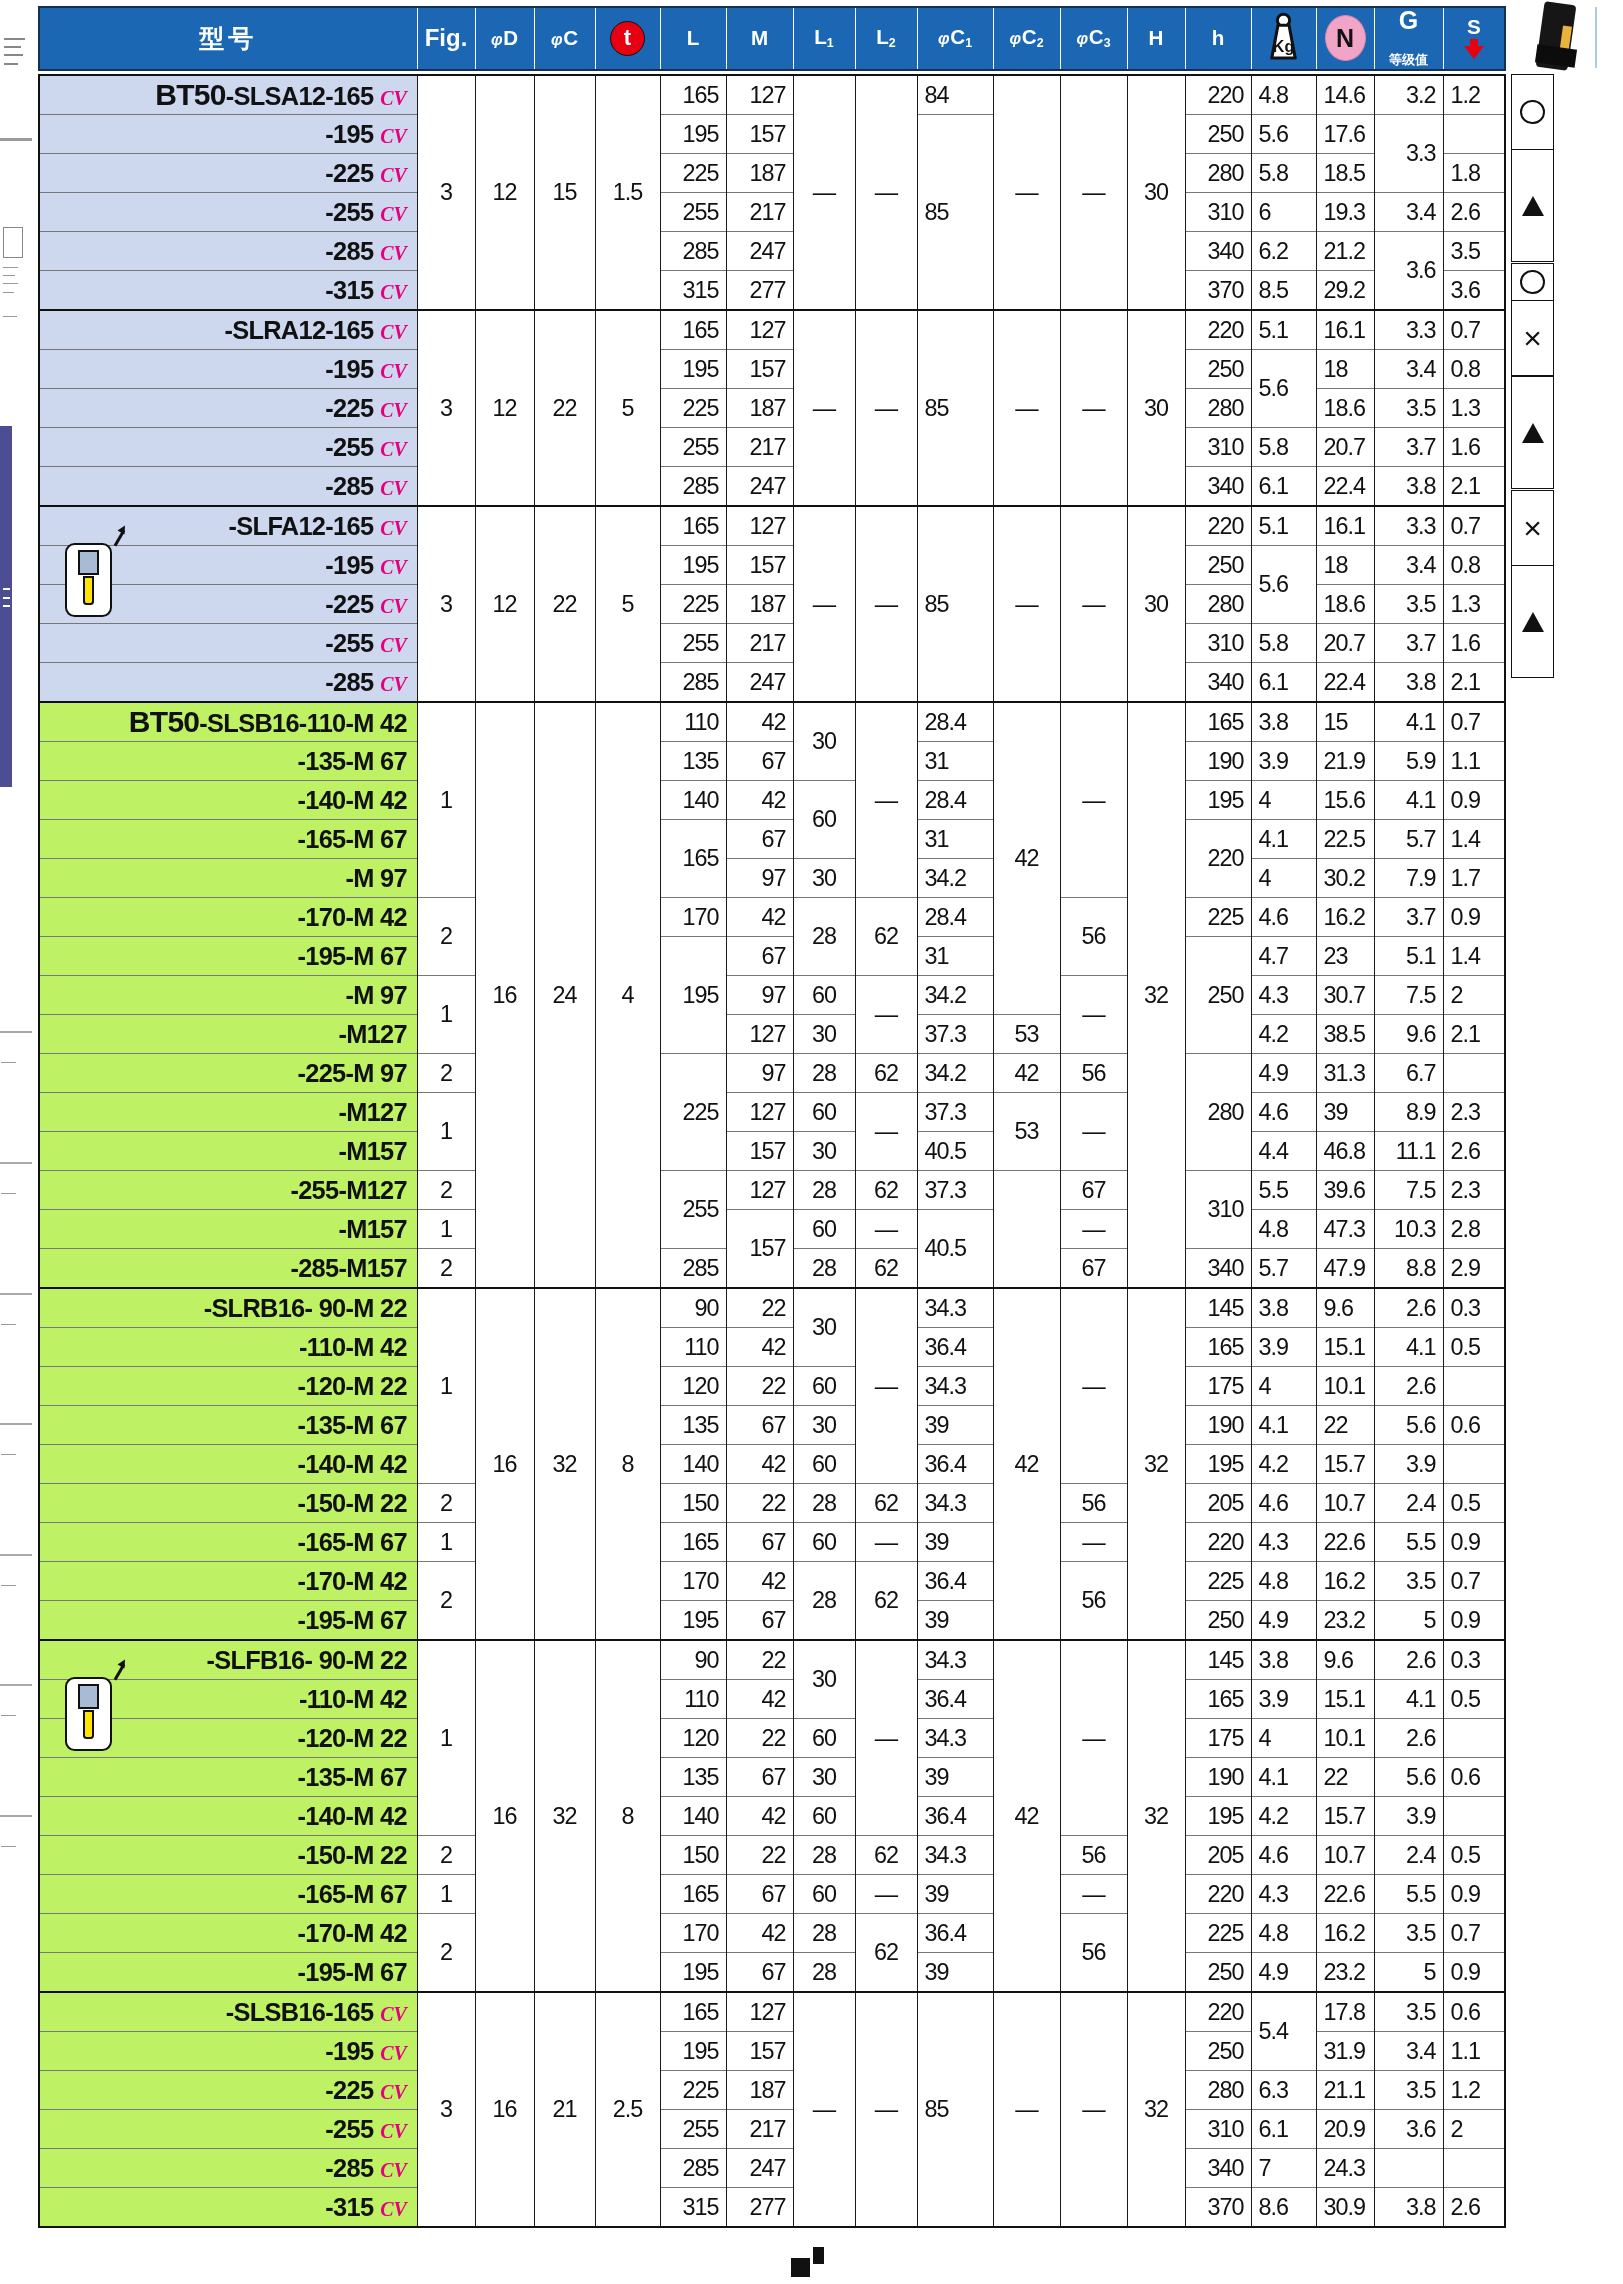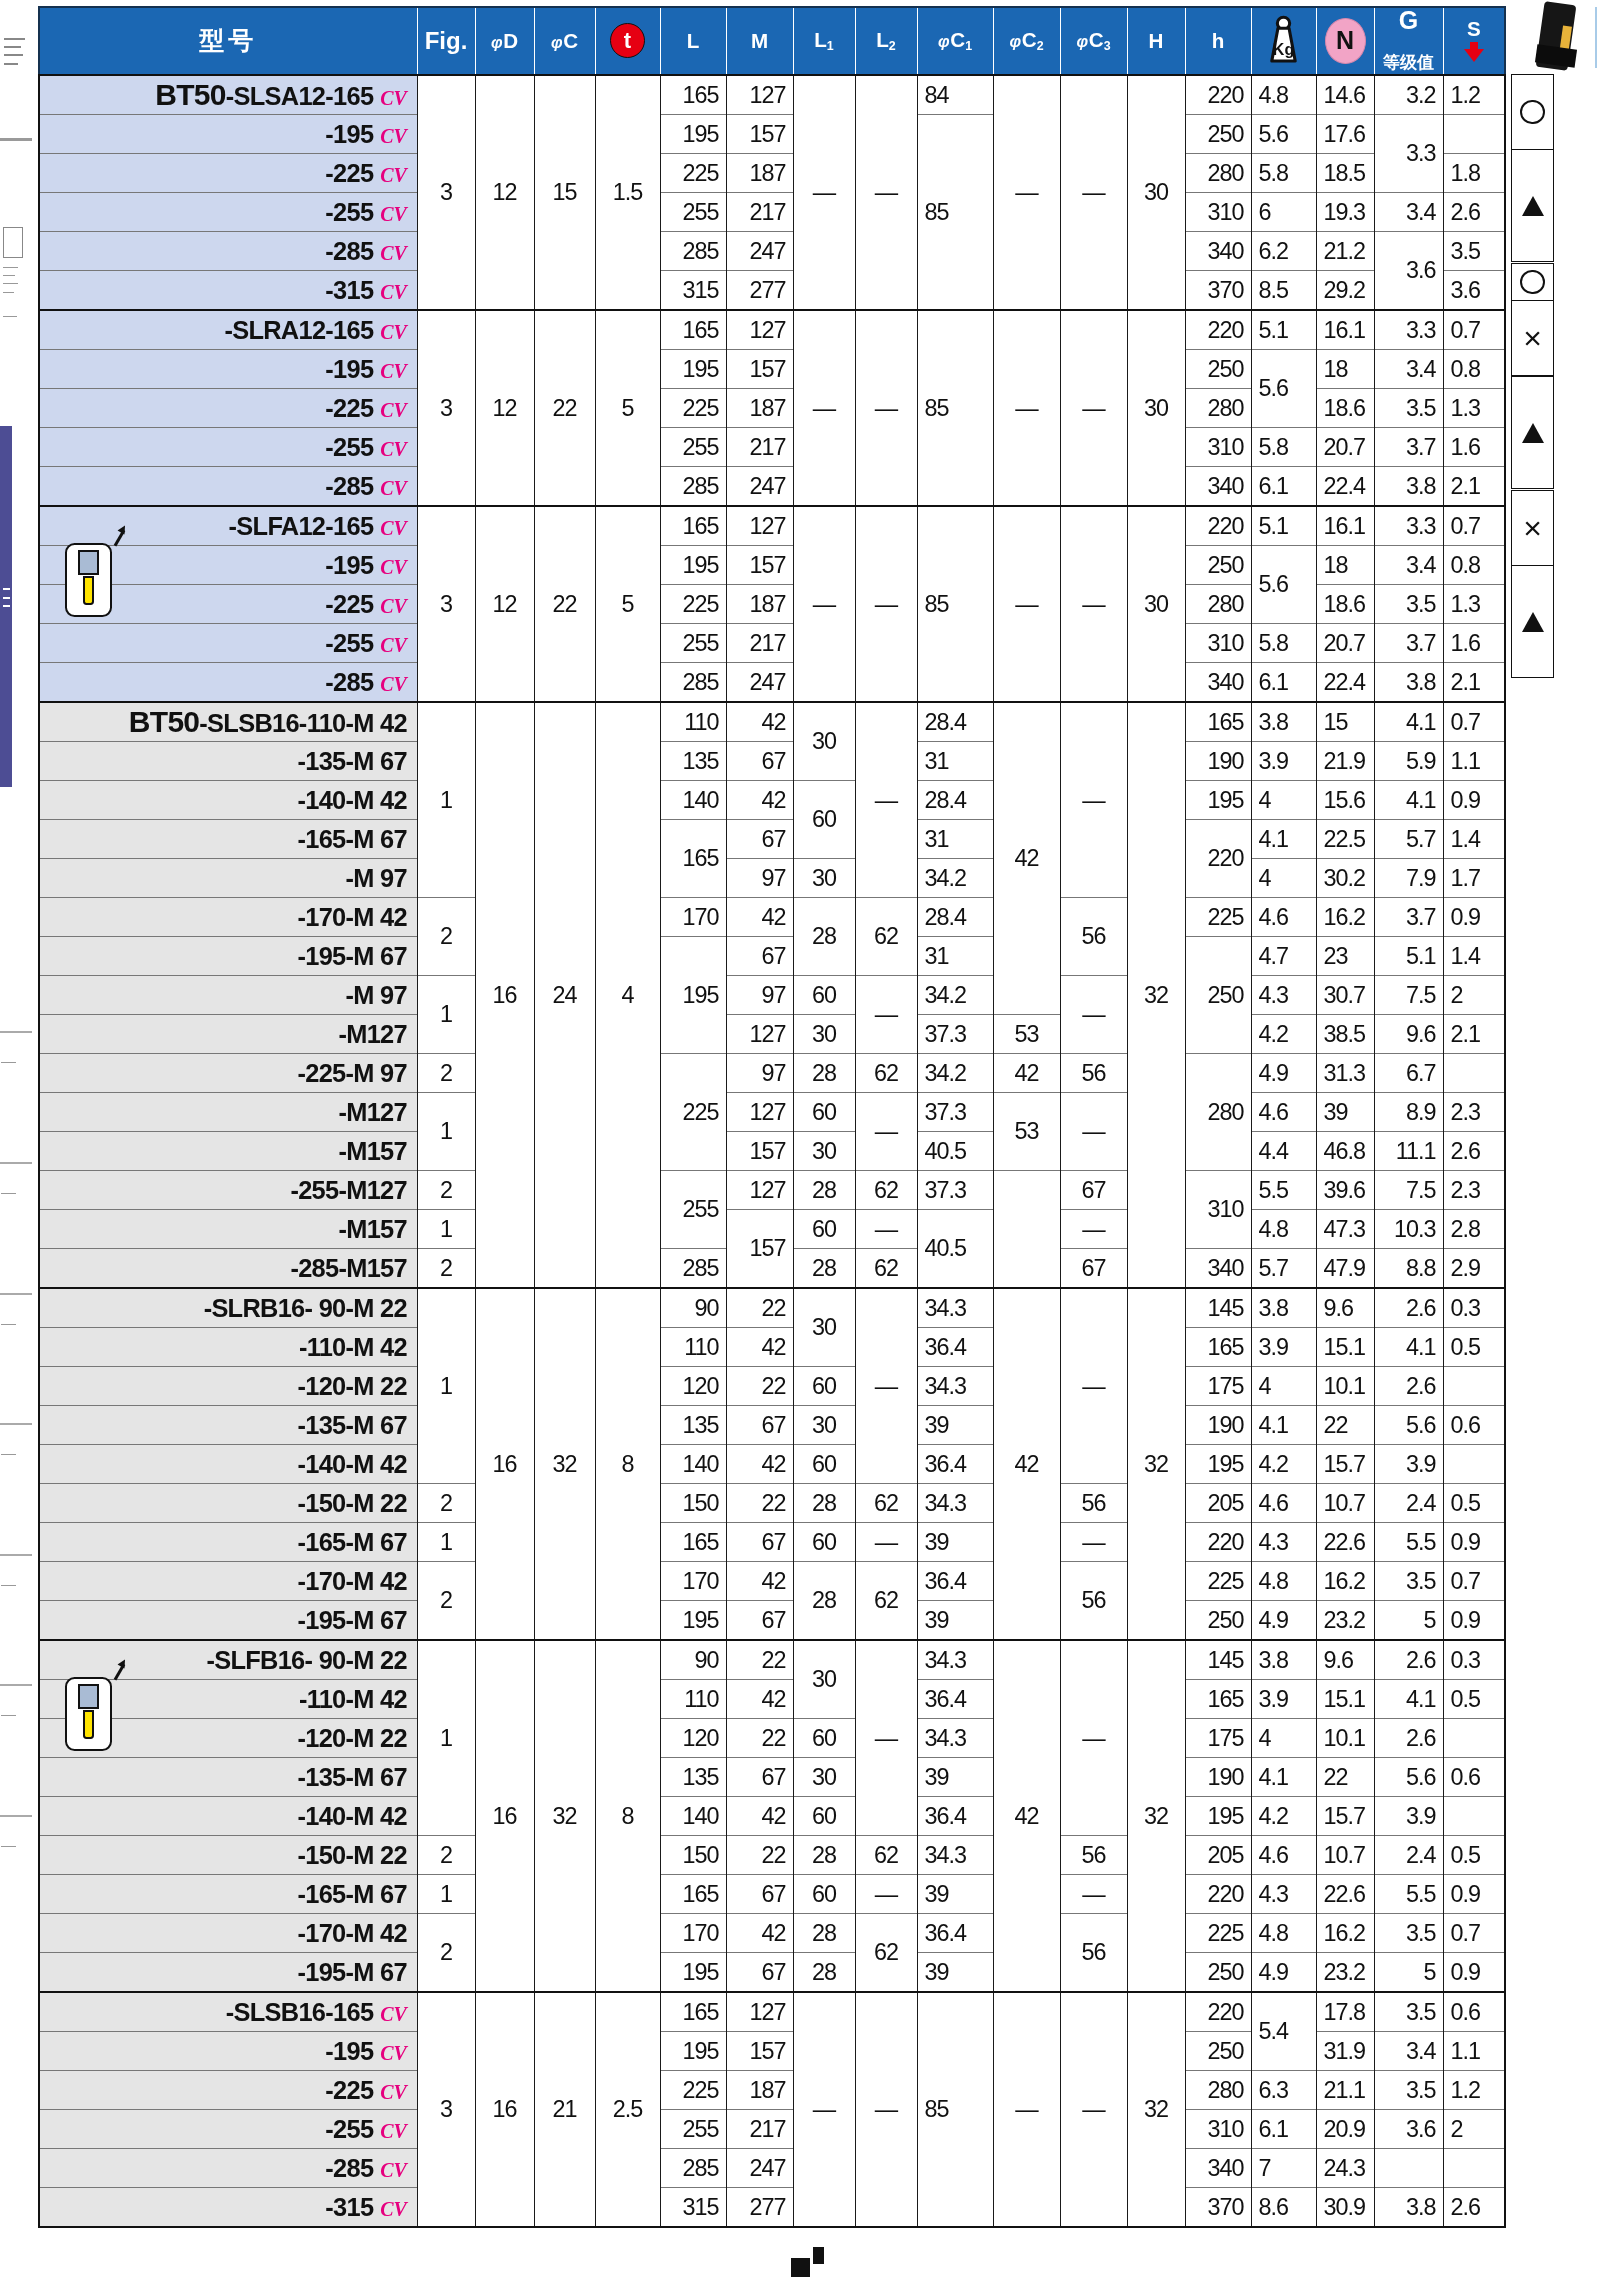--- a/index.html
+++ b/index.html
@@ -16,35 +16,35 @@
   .th-model .hlbl { font-size:25px; letter-spacing:4.1px; }
   .th-fig .hlbl { font-size:24px; }
   .phi { font-style:italic; font-size:16.5px; margin-right:0.7px; font-weight:bold; }
   .hsub { font-size:12.4px; font-weight:bold; vertical-align:sub; }
   .tcirc { width:33px; height:33px; border-radius:50%; background:#e60012; color:#fff;
            display:flex; align-items:center; justify-content:center; font-size:22px; font-weight:bold;
            margin:0 auto; border:1.7px solid #111; }
   .ncirc { width:39px; height:44px; border-radius:50%; background:#f2a4c6; color:#111; border:1.4px solid #d687ac;
            display:flex; align-items:center; justify-content:center; font-size:25px; font-weight:bold; margin:0 auto; }
   .grade .g { font-size:25px; font-weight:bold; line-height:1; display:block; }
-  .grade .gs { font-size:17px; margin-top:18px; display:block; }
+  .grade .gs { font-size:13px; margin-top:18px; display:block; }
   .sarr .s { font-size:20.6px; font-weight:bold; line-height:1; display:block; }
   .astem { width:8.3px; height:6.9px; background:#e60012; margin:2.1px auto 0; }
   .ahead { width:0; height:0; border-left:10.3px solid transparent; border-right:10.3px solid transparent;
            border-top:13.8px solid #e60012; margin:0 auto; }
 
   
   .btable { border-collapse:collapse; table-layout:fixed; position:absolute; left:38px; top:74px;
             border:2.8px solid #111; height:2080px; background:#fff; }
   .btable td { height:38px; padding:0; border-top:1.1px solid #777; border-left:1.4px solid #1a1a1a;
                font-size:23.4px; letter-spacing:-1px; color:#111; background:#fff; vertical-align:middle; }
   tr.bs td { border-top:2.4px solid #111; }
   td.model { text-align:right; padding-right:9.6px; font-weight:bold; font-size:25.4px; letter-spacing:-0.7px; position:relative; }
   td.m-light { background:#cdd7ee; }
-  td.m-dark  { background:#e5e5e5;margin-top:9px; }
+  td.m-dark  { background:#bef264;margin-top:9px; }
   .mpre { font-size:30px; font-weight:800; letter-spacing:-0.7px; }
   .cv { color:#e6007f; font-style:italic; font-weight:800; font-size:20px; margin-left:6.9px; letter-spacing:0;
         font-family:"Liberation Serif", serif; }
   .ul { border-bottom:4.8px solid #2ba3e6; padding-bottom:17px; }
   td.c { text-align:center; }
   td.r { text-align:right; padding-right:6.9px; }
   td.l { text-align:left; padding-left:6.9px; }
 
   
   .cicon { position:absolute; left:25px; top:-2.8px; width:43px; height:70px; background:#fff;

